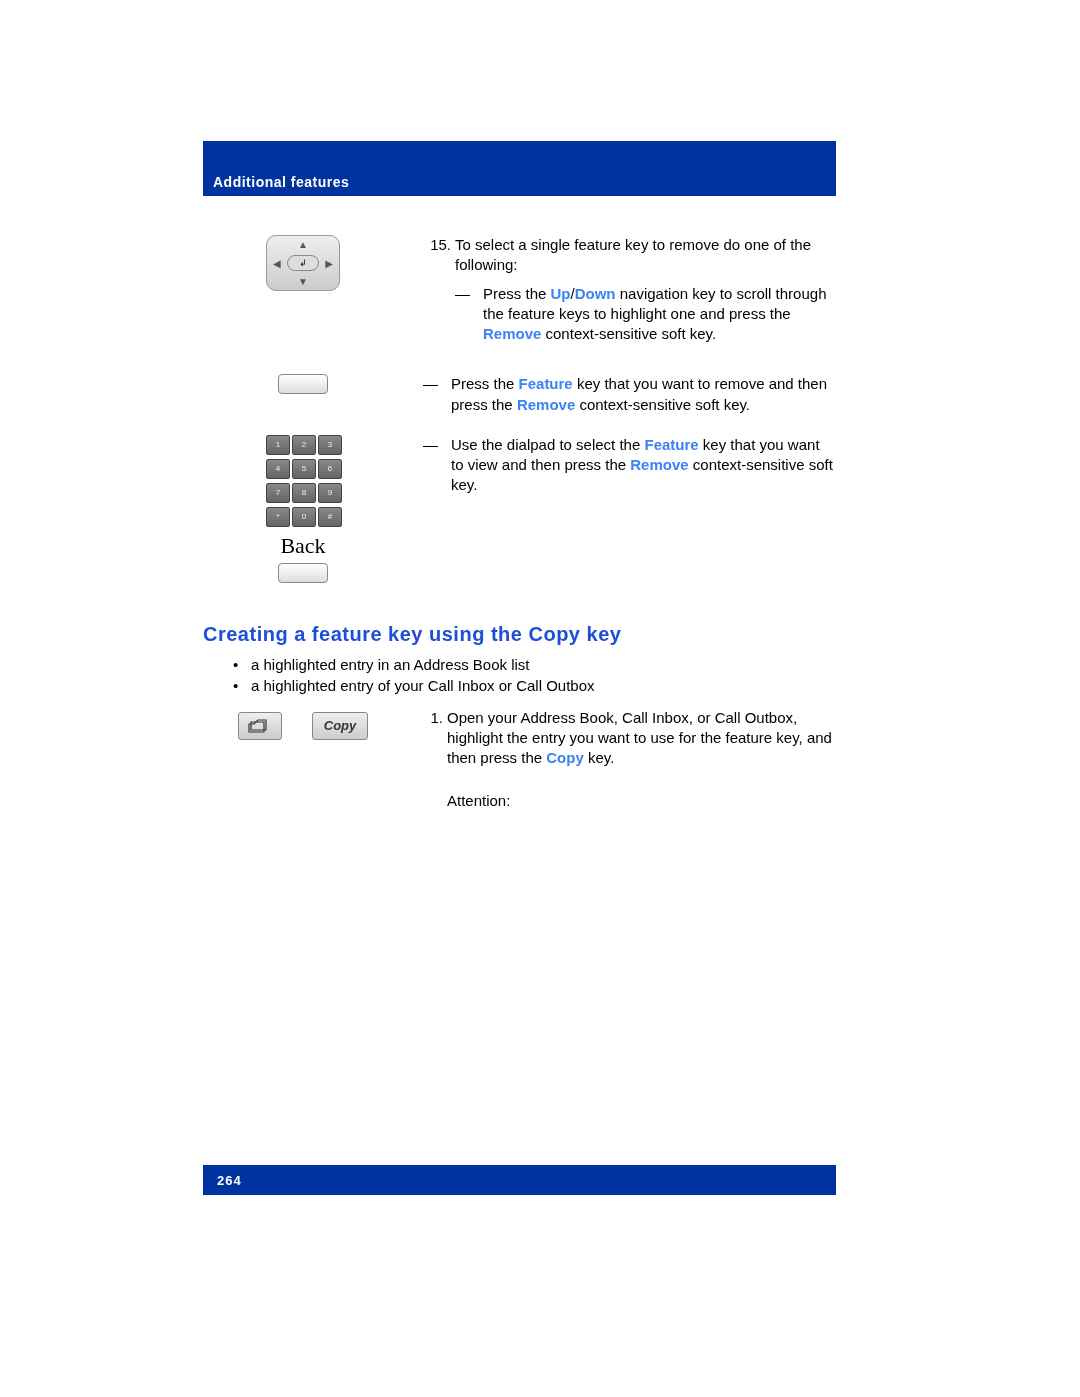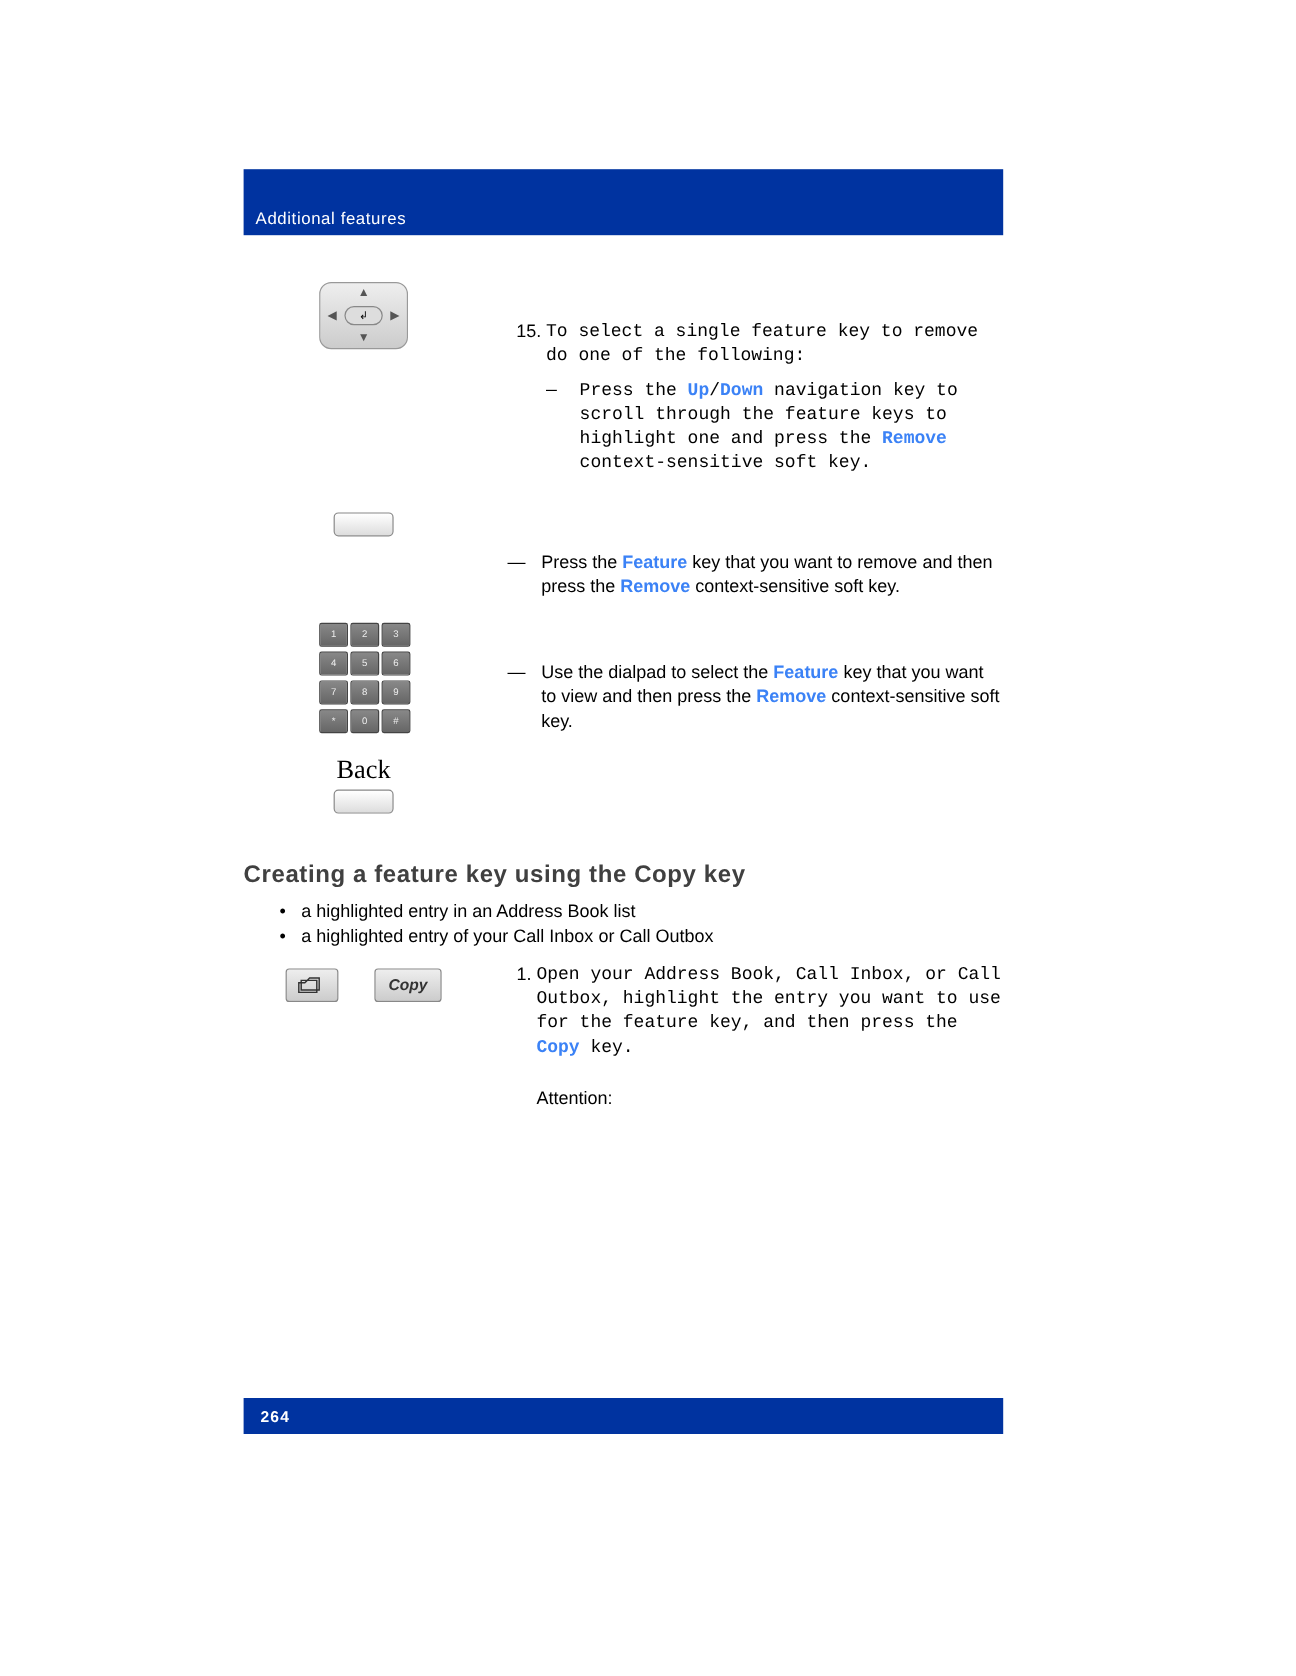--- a/index.html
+++ b/index.html
@@ -23,21 +23,21 @@
     width: 633px;
     height: 55px;
     background: #0033a0;
     color: #fff;
   }
   .header-bar .label {
     position: absolute;
     left: 10px;
     bottom: 6px;
     font-size: 14px;
-    font-weight: normal;
+    font-weight: bold;
     letter-spacing: 0.5px;
   }
   .content {
     position: absolute;
     left: 203px;
     top: 235px;
     width: 633px;
   }
   .row {
     display: flex;
@@ -46,31 +46,29 @@
   }
   .left-col {
     width: 200px;
     flex: 0 0 200px;
     text-align: center;
   }
   .right-col {
     flex: 1;
     padding-left: 20px;
     line-height: 1.35;
-    margin-top: 32px;
   }
   .num {
     float: left;
     width: 28px;
     text-align: right;
     margin-right: 4px;
   }
   .step-body {
     overflow: hidden;
-    font-family: Liberation Mono, monospace;
   }
   .dash-list {
     margin-top: 8px;
     padding-left: 0;
   }
   .dash-item {
     display: flex;
     margin-bottom: 10px;
   }
   .dash {
@@ -139,21 +137,21 @@
     font-size: 8px;
     text-align: center;
     line-height: 18px;
   }
   .back-label {
     font-family: "Times New Roman", serif;
     font-size: 22px;
     text-align: center;
   }
   .section-heading {
-    color: #404040;
+    color: #1d4ed8;
     font-size: 20px;
     font-weight: bold;
     letter-spacing: 0.5px;
     margin-top: 40px;
     margin-bottom: 10px;
   }
   .para {
     line-height: 1.35;
     margin-bottom: 10px;
   }

